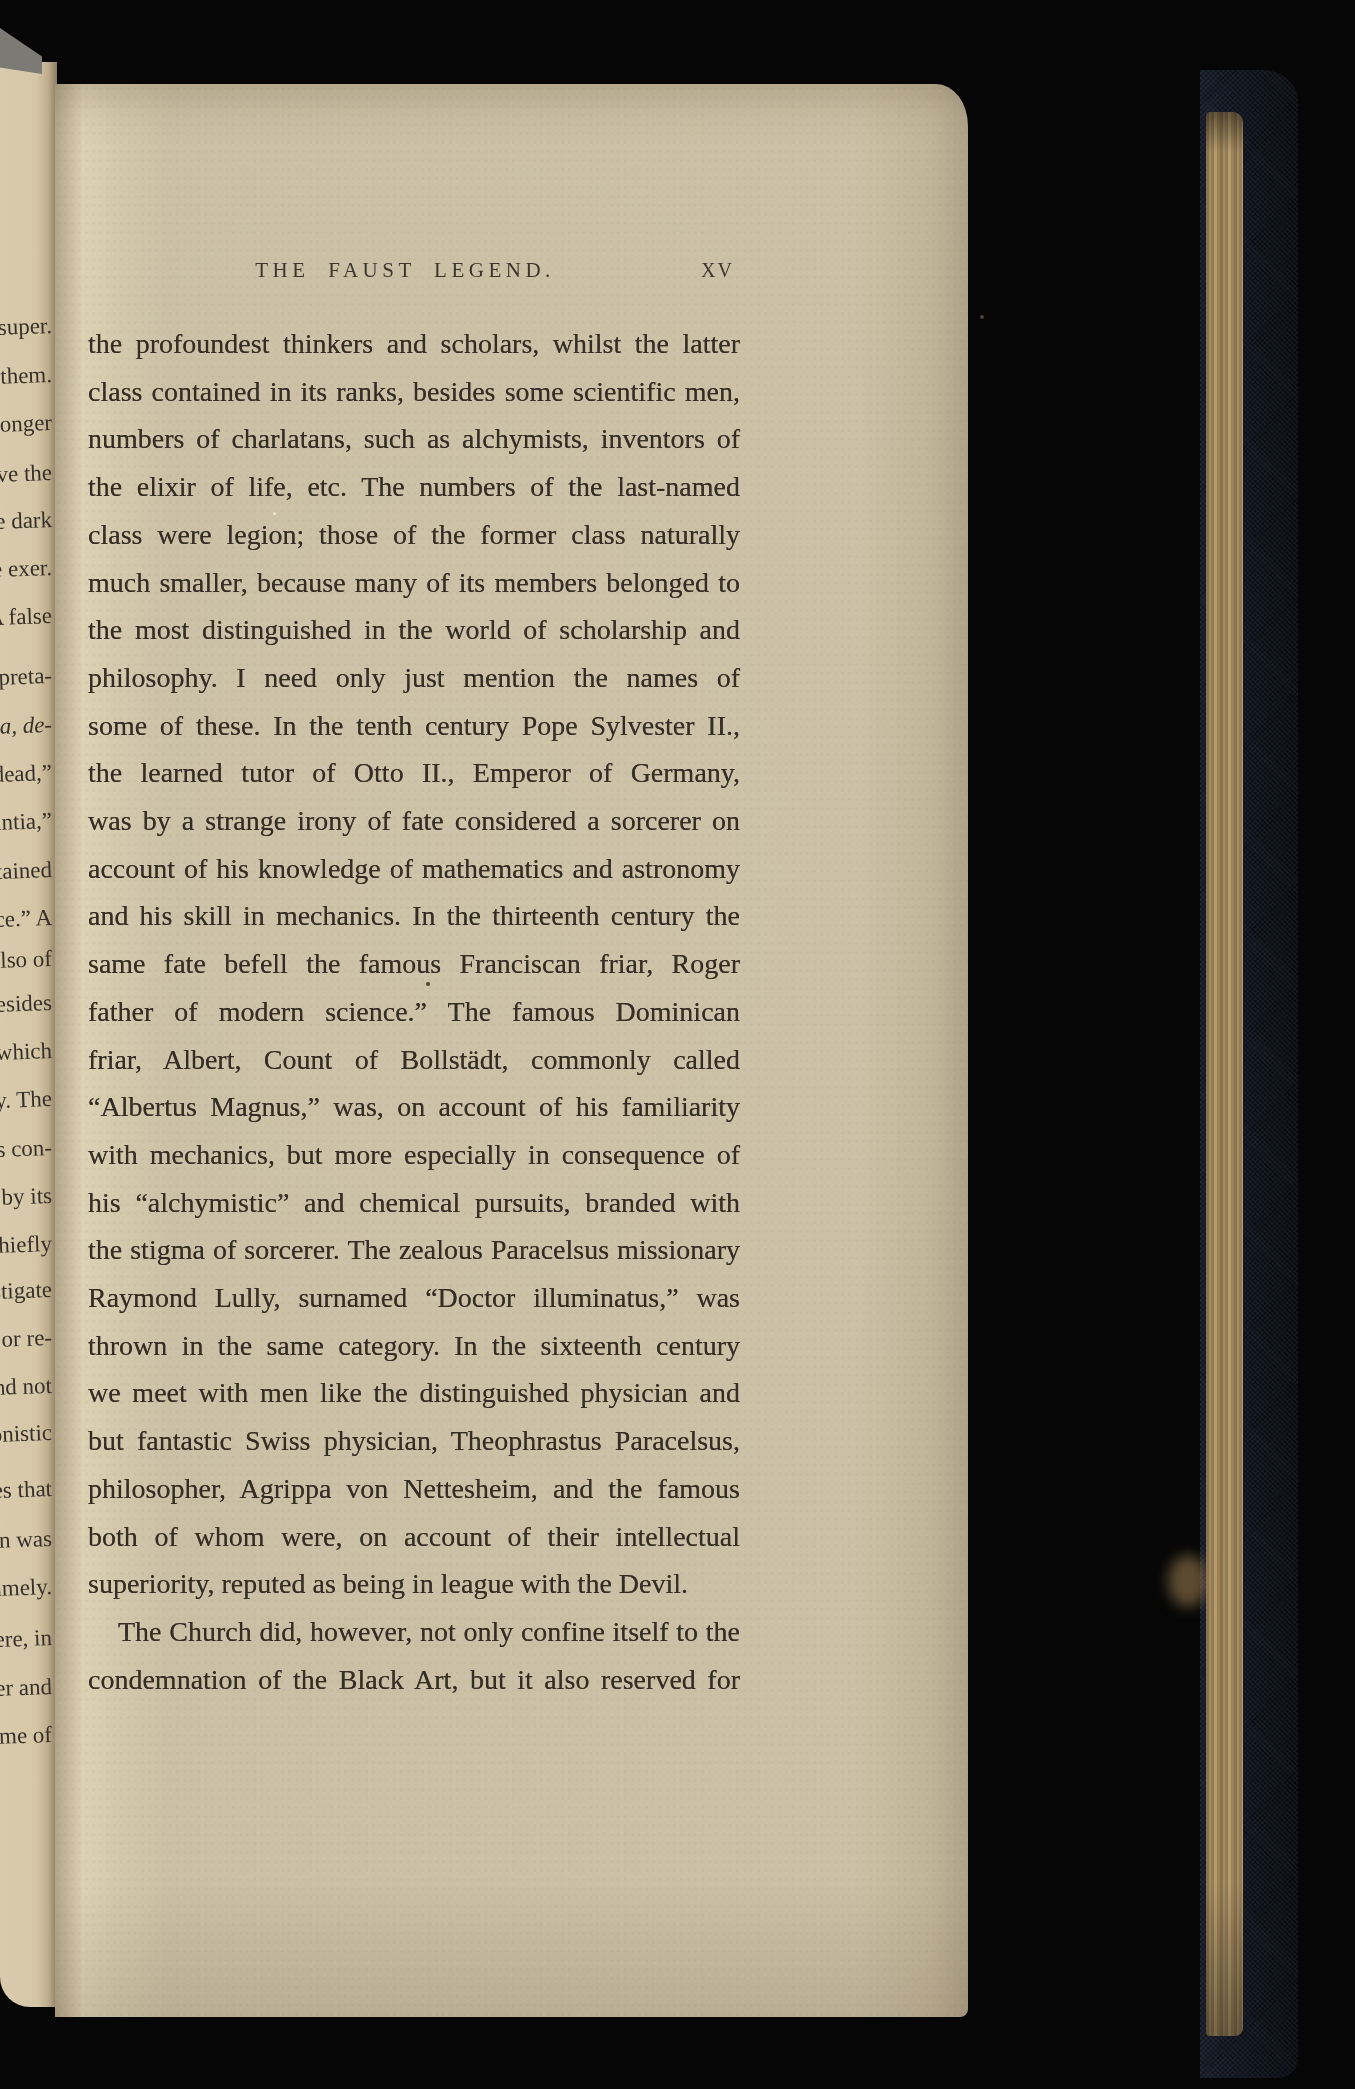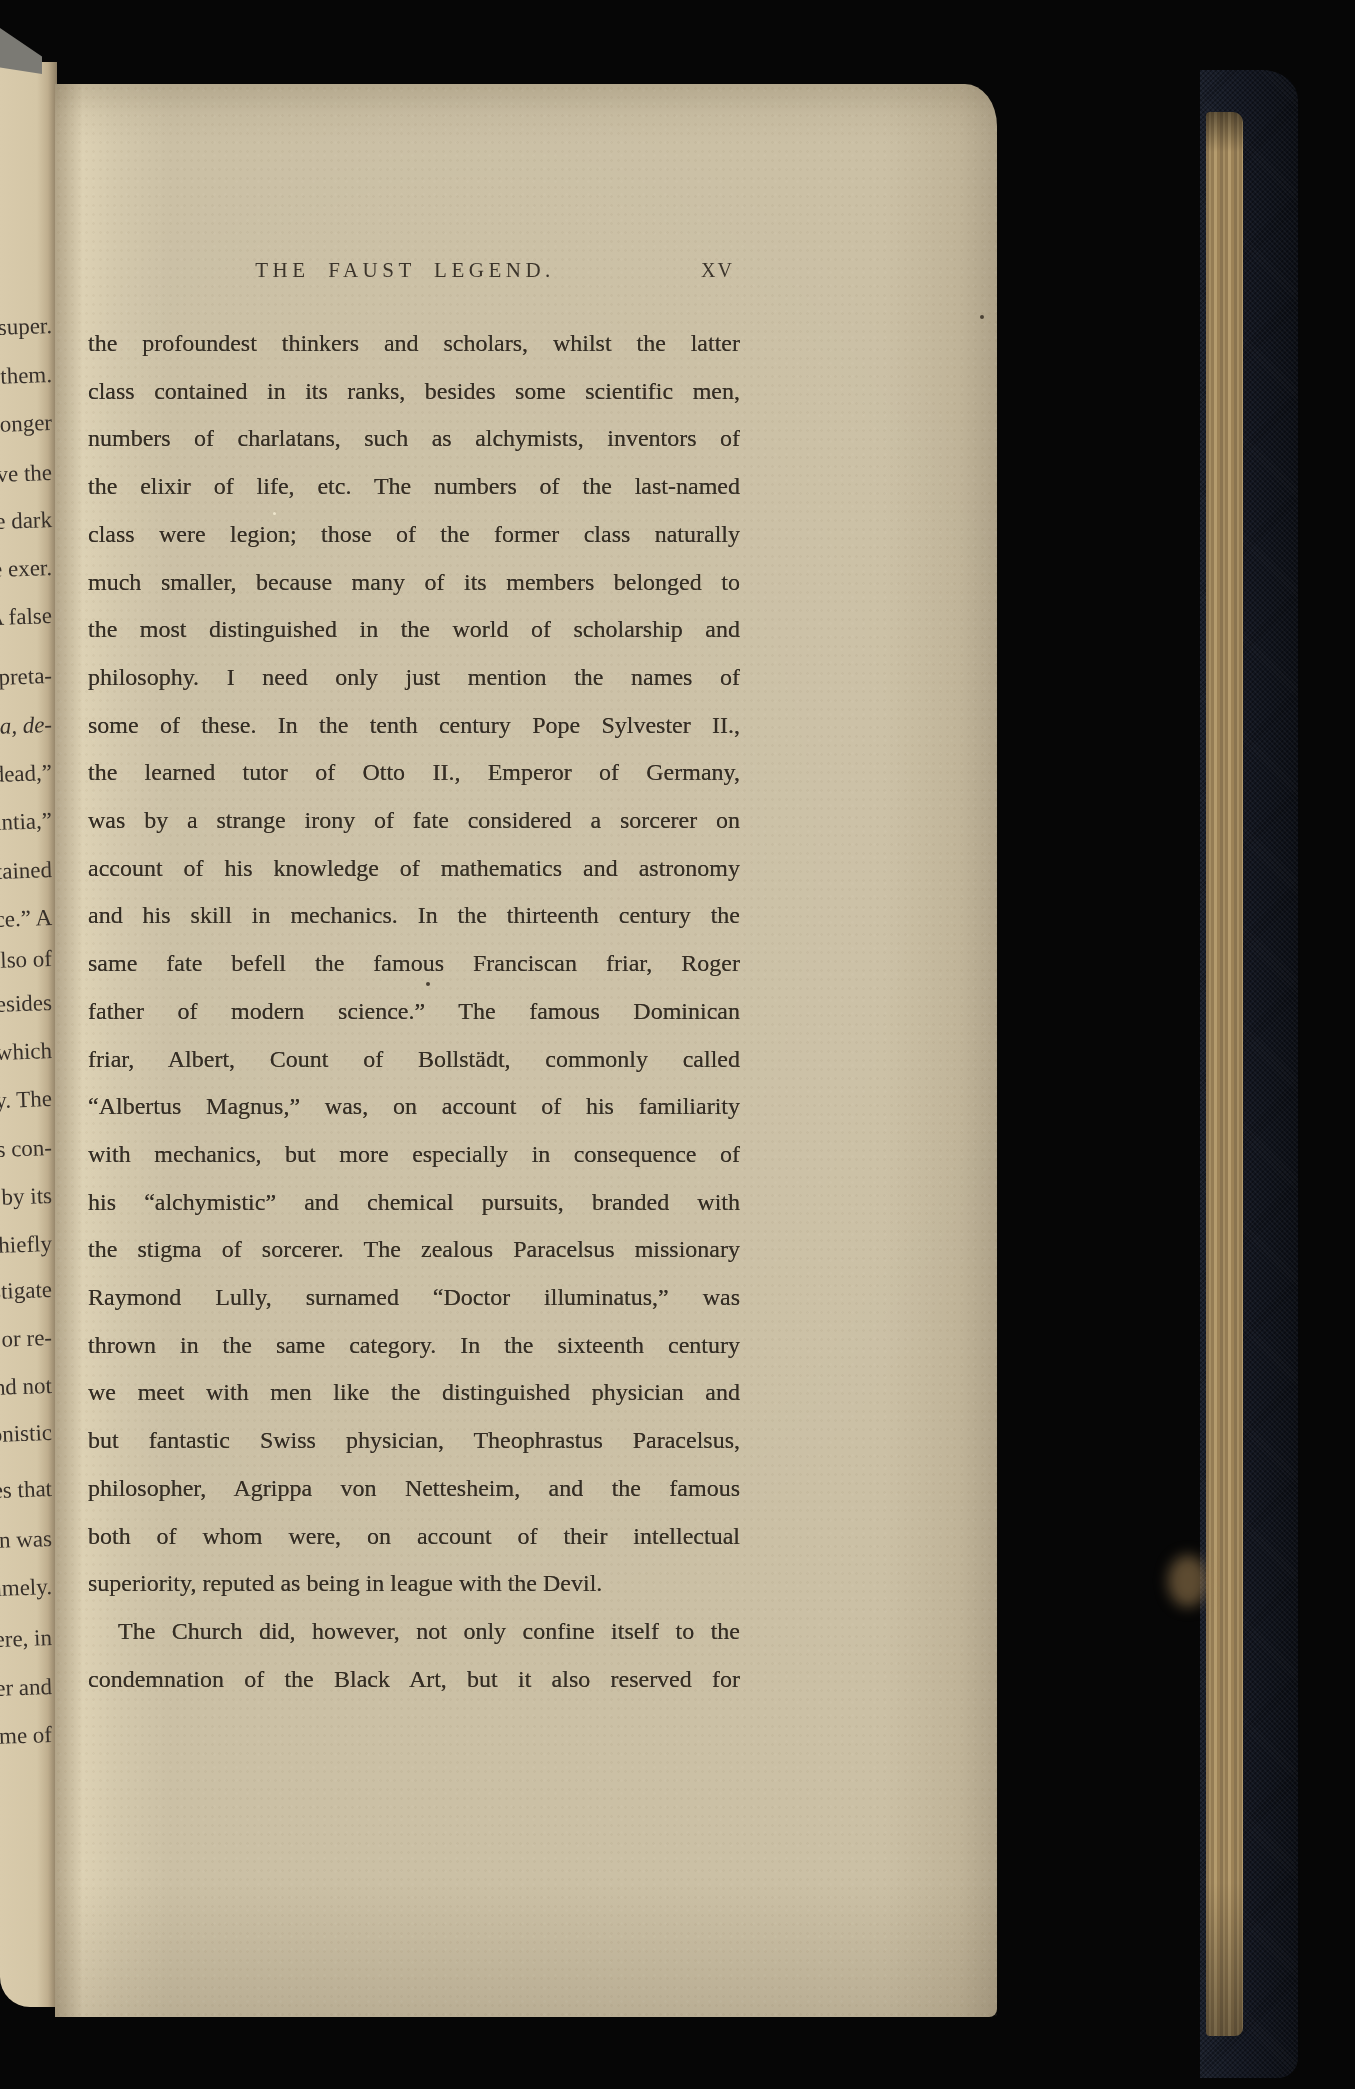--- a/index.html
+++ b/index.html
@@ -33,36 +33,36 @@
   .gray-obj{position:absolute;left:0;top:28px;width:42px;height:46px;background:#7b7a74;
         clip-path:polygon(0 0,100% 62%,100% 100%,0 86%);}
 
   
   .page{position:absolute;left:55px;top:84px;width:913px;height:1933px;
         background:
           radial-gradient(ellipse 900px 1200px at 45% 40%, rgba(255,255,250,.05), transparent 70%),
           linear-gradient(180deg, rgba(90,75,50,.20) 0, rgba(90,75,50,.05) 30px, transparent 60px, transparent 93%, rgba(80,65,45,.14) 100%),
           linear-gradient(90deg, rgba(120,100,70,.30) 0px, rgba(255,242,208,.34) 28px, rgba(255,242,208,.17) 60px, transparent 115px, transparent 88%, rgba(110,90,60,.12) 96%, rgba(90,75,55,.26) 100%),
           #cbc0a5;
-        border-top-right-radius:32px 42px;border-bottom-right-radius:8px;padding-left:29px;}
+        border-top-right-radius:32px 42px;border-bottom-right-radius:8px;}
   .page::after{content:"";position:absolute;inset:0;pointer-events:none;opacity:.55;
         background-image:
           radial-gradient(rgba(110,92,58,.10) 1px, transparent 1.4px),
           radial-gradient(rgba(255,255,244,.08) 1px, transparent 1.4px);
         background-size:7px 9px, 11px 13px;
         border-top-right-radius:32px 42px;}
 
   .running-header{position:absolute;left:33px;top:174px;width:652px;height:34px;color:#3c352c;}
   .running-title{position:absolute;left:50%;transform:translateX(-53%);
         font-size:21px;letter-spacing:4.5px;word-spacing:9px;white-space:nowrap;}
   .folio{position:absolute;right:6px;top:1px;font-size:20px;letter-spacing:2px;}
 
   .text-block{position:absolute;left:33px;top:236px;width:652px;color:#342d24;
         text-shadow:0 0 .5px rgba(42,36,28,.7);}
-  .line{font-size:24px;line-height:47.7px;text-align:justify;text-align-last:justify;
+  .line{font-size:28px;line-height:47.7px;text-align:justify;text-align-last:justify;
         white-space:normal;}
   .line.last{text-align-last:left;}
   .line.indent{text-indent:30px;}
 
   .stain{position:absolute;left:1113px;top:1471px;width:40px;height:52px;border-radius:50%;
         background:rgba(165,133,86,.55);filter:blur(7px);}
   .speck{position:absolute;border-radius:50%;background:#4a4135;}
   .speck.s1{left:925px;top:231px;width:4px;height:4px;}
   .speck.s2{left:371px;top:898px;width:4px;height:4px;}
   .speck.s3{left:218px;top:428px;width:3px;height:3px;background:#efe6cd;}

